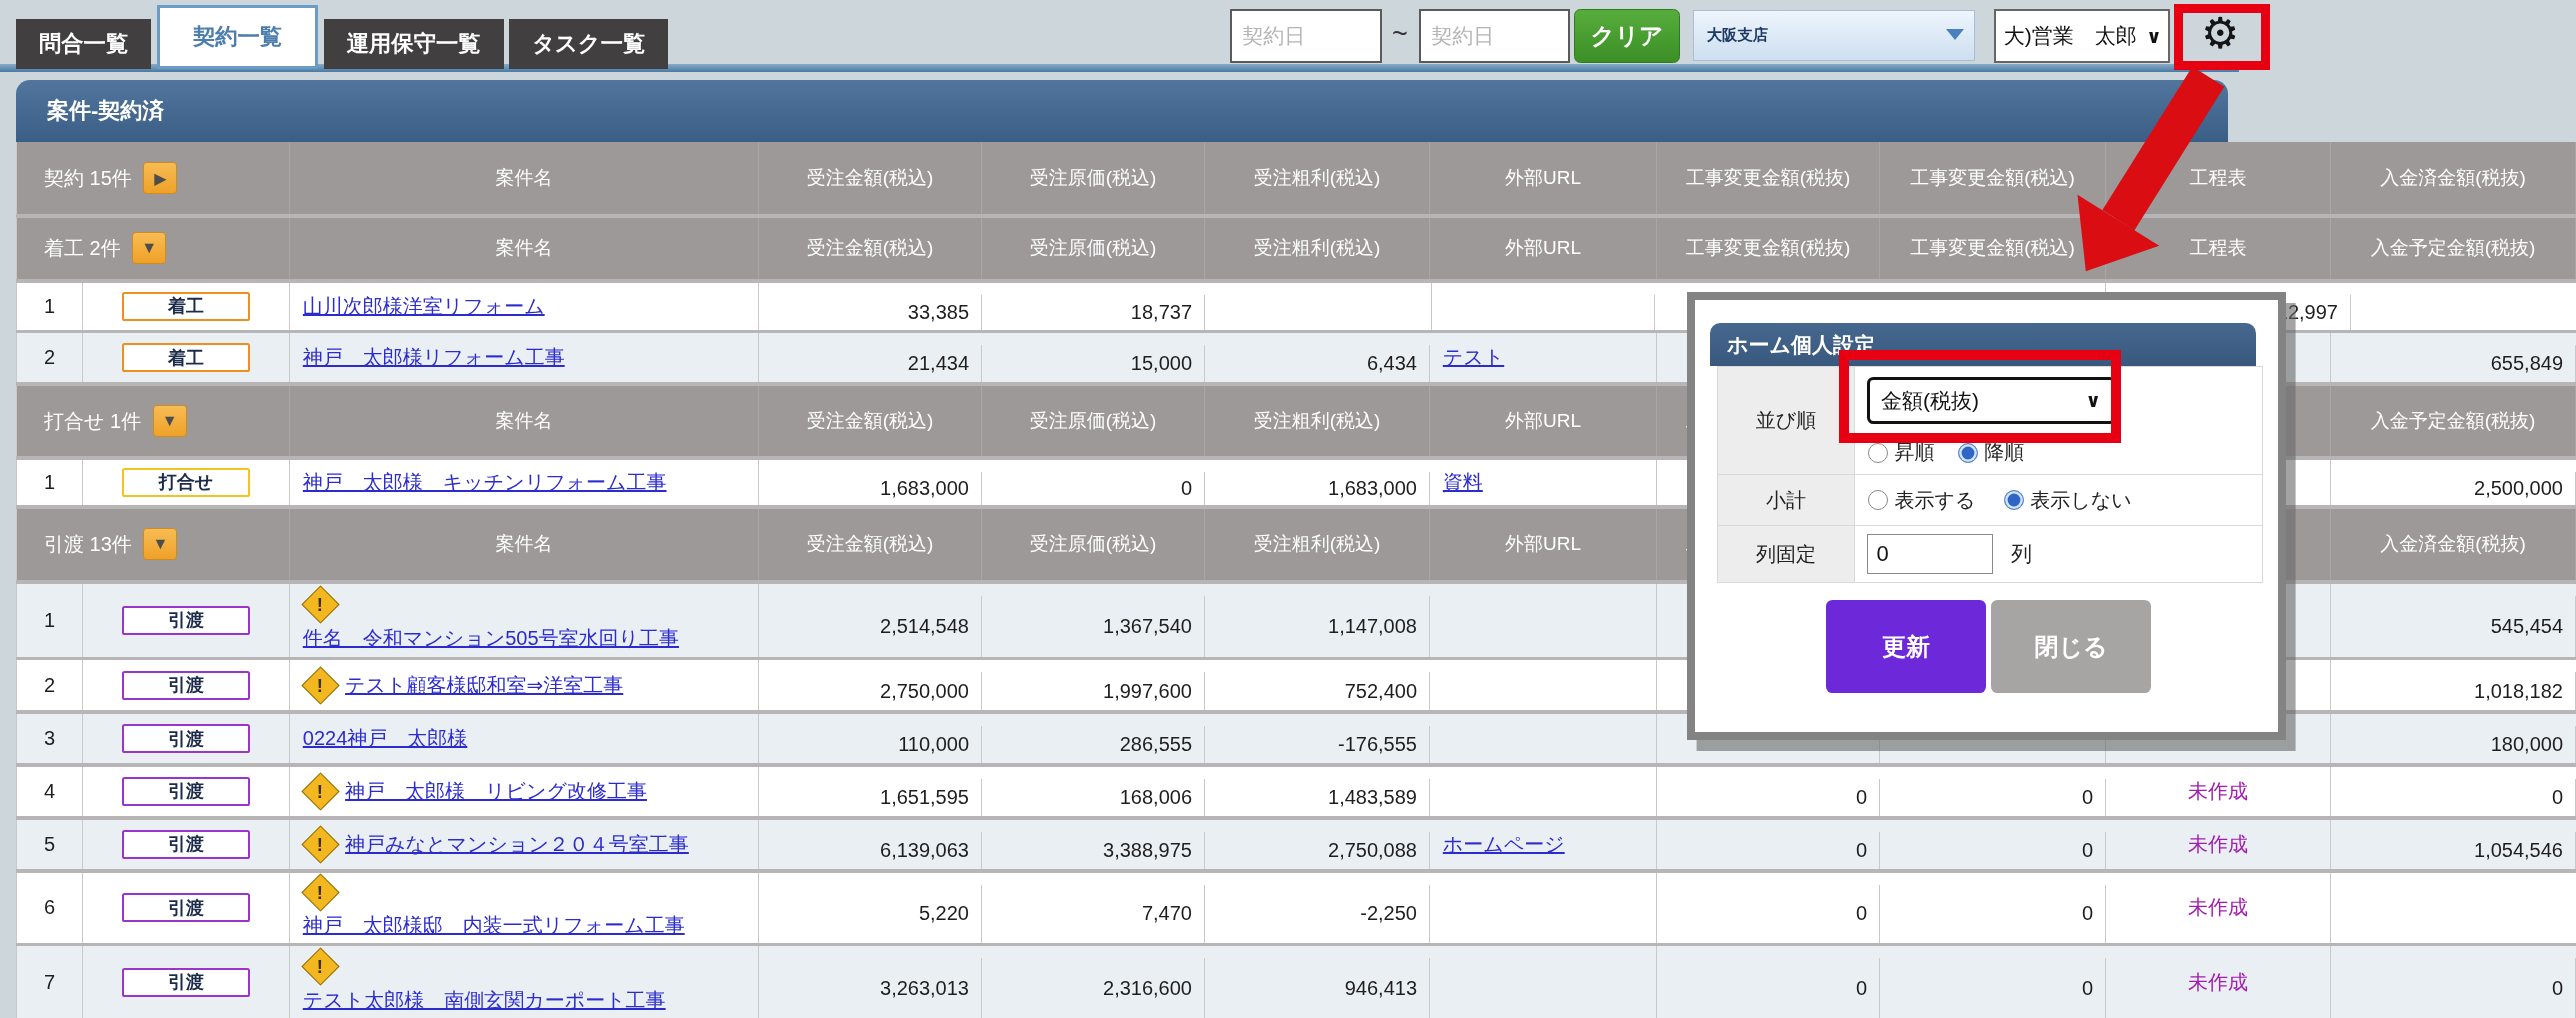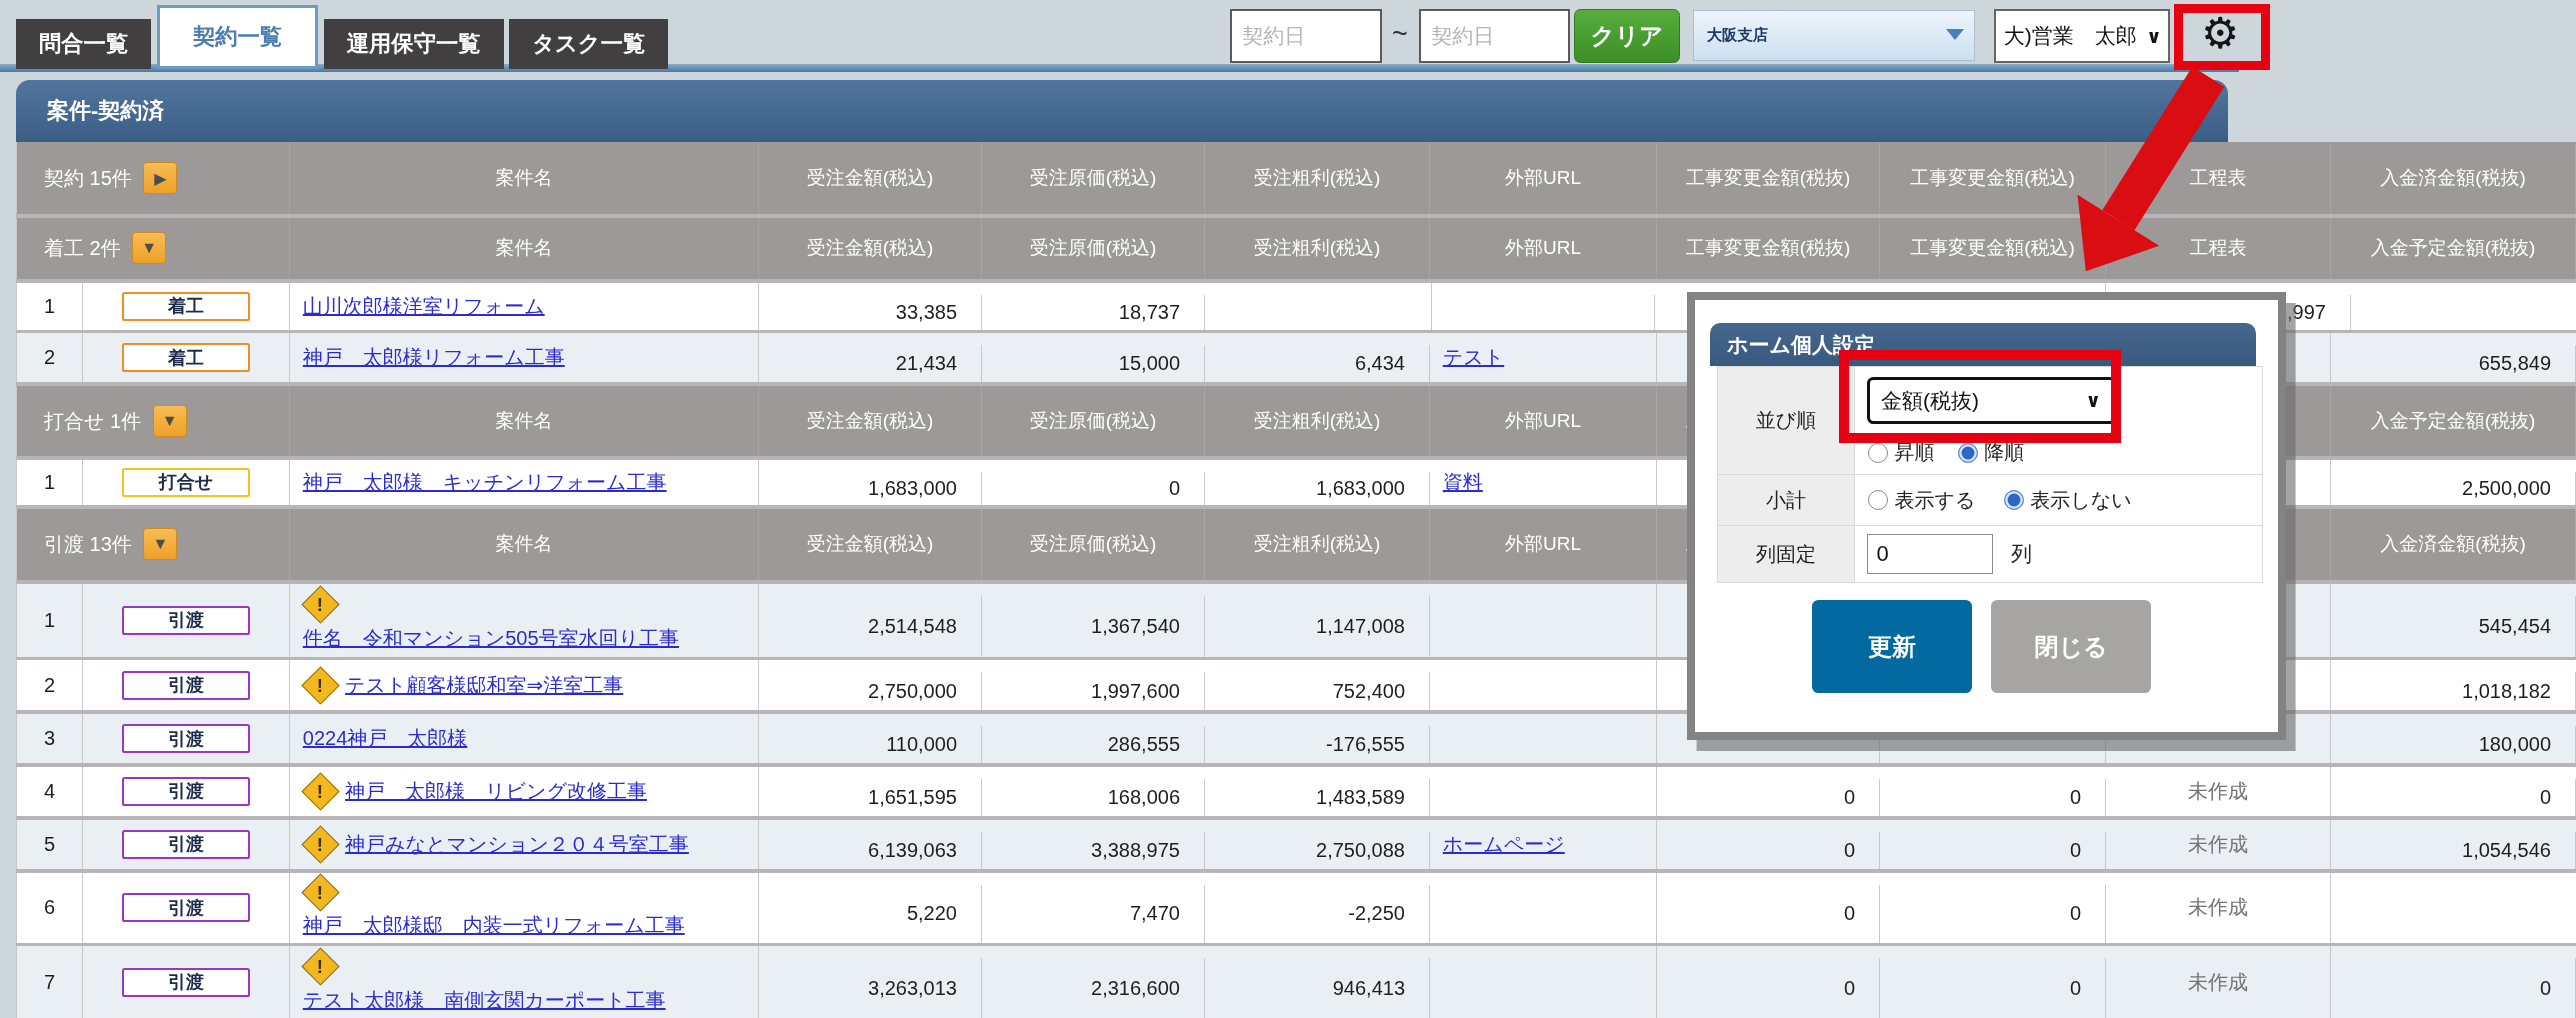--- a/index.html
+++ b/index.html
@@ -53,25 +53,25 @@
   .g-label{justify-content:flex-start;padding-left:27px;gap:11.5px;font-size:20px;}
   .arrow-btn{width:34px;height:32px;background:linear-gradient(#f7bc55,#efa128);
              border:1.3px solid #cf8c1e;border-radius:3.8px;display:flex;align-items:center;justify-content:center;
              font-size:16px;color:#4d4d4d;cursor:pointer;box-sizing:border-box;}
   .drow{background:#fff;}
   .drow.alt{background:#e9eff3;}
   .cell{border-right:1.3px solid #c9c9c9;box-sizing:border-box;display:flex;align-items:center;
         font-size:20px;color:#1e1e1e;overflow:hidden;}
   .b-left{border-left:1.3px solid #c9c9c9;}
   .c-num{justify-content:center;}
-  .c-money{justify-content:flex-end;padding-right:24px;margin-top:12px;}
+  .c-money{justify-content:flex-end;padding-right:12px;margin-top:12px;}
   .c-name{padding-left:12.8px;padding-right:6.4px;}
   .c-name.two{flex-direction:column;align-items:flex-start;justify-content:center;}
   .c-url{padding-left:12.8px;}
-  .c-sched{justify-content:center;color:#737373;}
+  .c-sched{justify-content:center;color:#a21caf;}
   .badge{margin:0 auto;width:128px;height:29px;border:2.6px solid;border-radius:2.6px;background:#fff;
          display:flex;align-items:center;justify-content:center;font-size:18px;font-weight:bold;color:#1c2b4a;
          box-sizing:border-box;}
   .lnk{color:#2b2bd0;text-decoration:underline;cursor:pointer;font-size:20px;}
   .warn{width:27px;height:27px;background:#f3b71f;border:1.9px solid #8d6d12;transform:rotate(45deg);
         display:inline-flex;align-items:center;justify-content:center;flex:none;margin:2.6px 11.5px 2.6px 3.8px;box-sizing:border-box;}
   .warn i{transform:rotate(-45deg);font-style:normal;font-weight:bold;font-size:18.5px;color:#3c2f05;}
   .c-name.two .warn{margin:2.6px 0 6.4px 3.8px;}
   
   .dialog{position:absolute;left:1687px;top:292px;width:599px;height:448px;background:#fff;
@@ -95,21 +95,21 @@
   .radio-row2{display:flex;align-items:center;gap:28px;font-size:20px;color:#222;padding-left:12.8px;height:100%;}
   .radio{width:20.4px;height:20.4px;border-radius:50%;border:1.9px solid #8a8a8a;background:#fff;
          display:inline-block;margin-right:6.4px;vertical-align:middle;box-sizing:border-box;flex:none;cursor:pointer;}
   .radio.checked{border:1.9px solid #5a8cc9;background:#2f66c4;box-shadow:inset 0 0 0 2.6px #cfe3fb;}
   .ritem{display:flex;align-items:center;cursor:pointer;}
   .dlg-input{position:absolute;left:11.5px;top:7.7px;width:126px;height:40px;border:1.9px solid #8a8a8a;
              font-size:22px;padding-left:9px;box-sizing:border-box;font-family:inherit;color:#111;}
   .dlg-suffix{position:absolute;left:156px;top:0;height:100%;display:flex;align-items:center;font-size:21px;color:#222;}
   .btn{position:absolute;top:300px;width:160px;height:93px;border-radius:6.4px;color:#fff;
        font-size:24px;font-weight:bold;display:flex;align-items:center;justify-content:center;cursor:pointer;}
-  .btn-update{left:117px;background:#0369a1;}
+  .btn-update{left:131px;background:#6d28d9;}
   .btn-close{left:296px;background:#a7a4a4;}
   
   .gear-box{position:absolute;left:2174px;top:3.8px;width:96px;height:66px;border:9px solid #e60012;
             box-sizing:border-box;z-index:40;pointer-events:none;}
   .select-box{position:absolute;left:1839px;top:350px;width:282px;height:93px;border:10.2px solid #e60012;
               box-sizing:border-box;z-index:42;pointer-events:none;}
   .arrow-svg{position:absolute;left:0;top:0;z-index:45;pointer-events:none;}
 </style>
 </head>
 <body>

